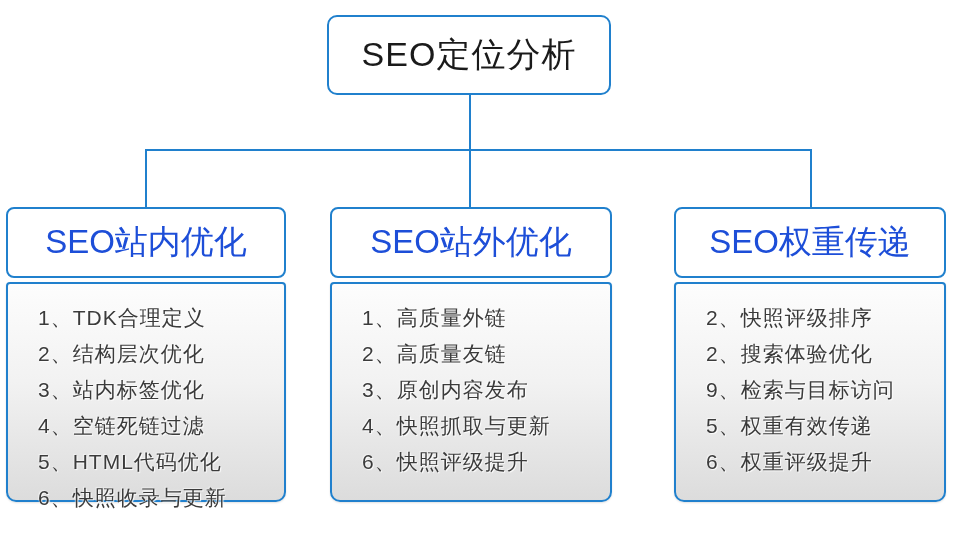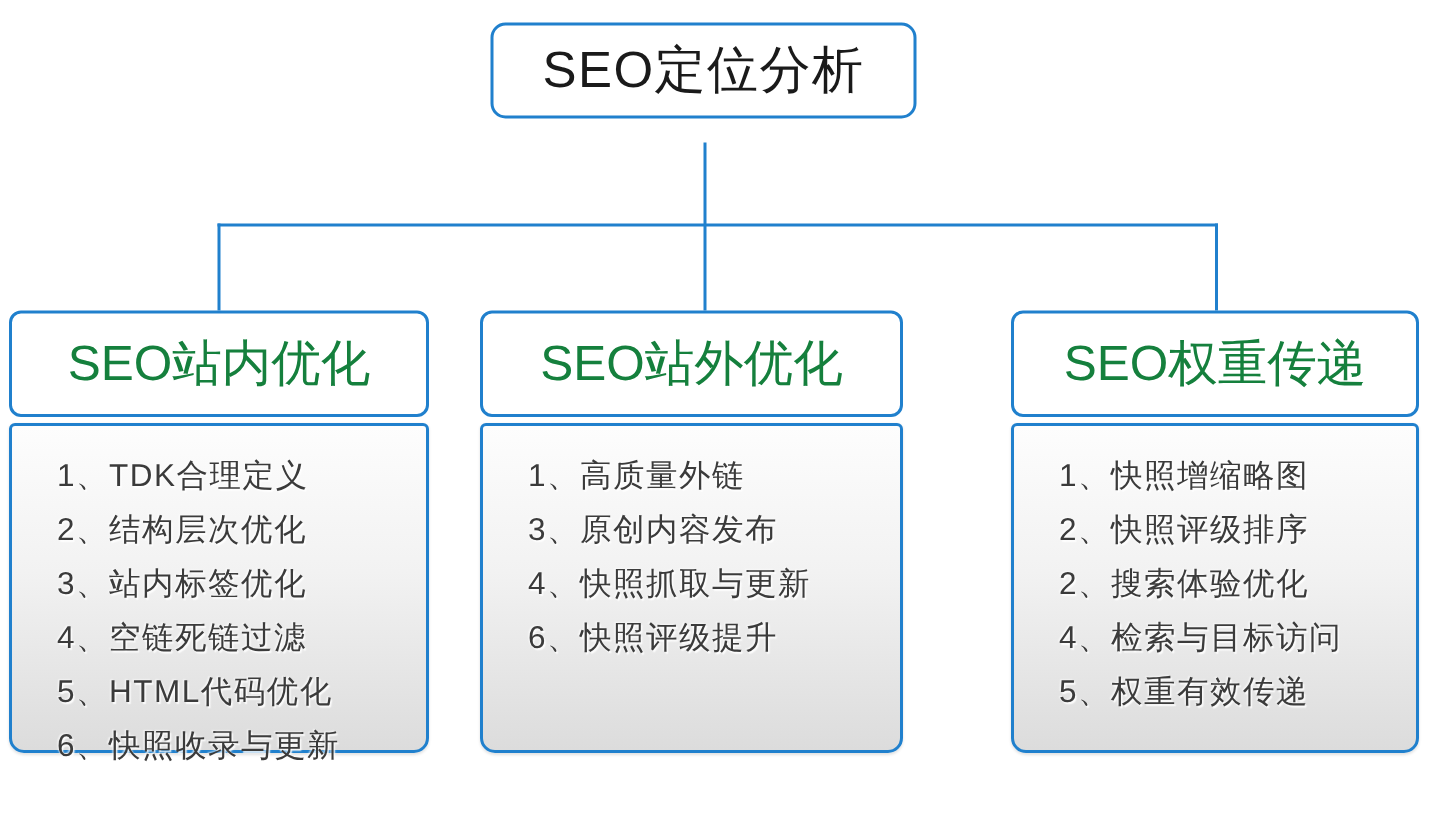--- a/index.html
+++ b/index.html
@@ -19,57 +19,57 @@
   .line {
     position: absolute;
     background: #2080cd;
   }
   
   .root-box {
     position: absolute;
     left: 327px;
     top: 15px;
     width: 284px;
-    height: 64px;
+    height: 80px;
     background: #ffffff;
     border: 2px solid #2080cd;
     border-radius: 10px;
     display: flex;
     align-items: center;
     justify-content: center;
     box-sizing: border-box;
     z-index: 2;
   }
   .root-box .root-title {
     font-size: 34px;
     color: #1a1a1a;
     letter-spacing: 1px;
     white-space: nowrap;
   }
   
   .column { position: absolute; top: 207px; }
   .col-1 { left: 6px;   width: 280px; }
-  .col-2 { left: 320px; width: 282px; }
+  .col-2 { left: 330px; width: 282px; }
   .col-3 { left: 674px; width: 272px; border-radius: 15px; }
 
   .header-box {
     position: relative;
     height: 71px;
     background: #ffffff;
     border: 2px solid #2080cd;
     border-radius: 8px;
     display: flex;
     align-items: center;
     justify-content: center;
     box-sizing: border-box;
     z-index: 2;
   }
   .header-box .header-title {
     font-size: 33px;
-    color: #15803d;
+    color: #1d4ed8;
     white-space: nowrap;
   }
   .list-box {
     position: relative;
     margin-top: 4px;
     height: 220px;
     border: 2px solid #2080cd;
     border-radius: 4px 4px 10px 10px;
     background: linear-gradient(to bottom, #fdfdfd 0%, #f2f2f2 45%, #dcdcdc 100%);
     box-sizing: border-box;
@@ -112,32 +112,33 @@
       <div class="list-item">6、快照收录与更新</div>
     </div>
   </div>
 
   <div class="column col-2">
     <div class="header-box">
       <span class="header-title">SEO站外优化</span>
     </div>
     <div class="list-box">
       <div class="list-item">1、高质量外链</div>
+      <div class="list-item">2、高质量友链</div>
       <div class="list-item">3、原创内容发布</div>
       <div class="list-item">4、快照抓取与更新</div>
       <div class="list-item">6、快照评级提升</div>
     </div>
   </div>
 
   <div class="column col-3">
     <div class="header-box">
       <span class="header-title">SEO权重传递</span>
     </div>
     <div class="list-box">
-      <div class="list-item">1、快照增缩略图</div>
       <div class="list-item">2、快照评级排序</div>
       <div class="list-item">2、搜索体验优化</div>
-      <div class="list-item">4、检索与目标访问</div>
+      <div class="list-item">9、检索与目标访问</div>
       <div class="list-item">5、权重有效传递</div>
+      <div class="list-item">6、权重评级提升</div>
     </div>
   </div>
 
 </div>
 
 </body></html>

